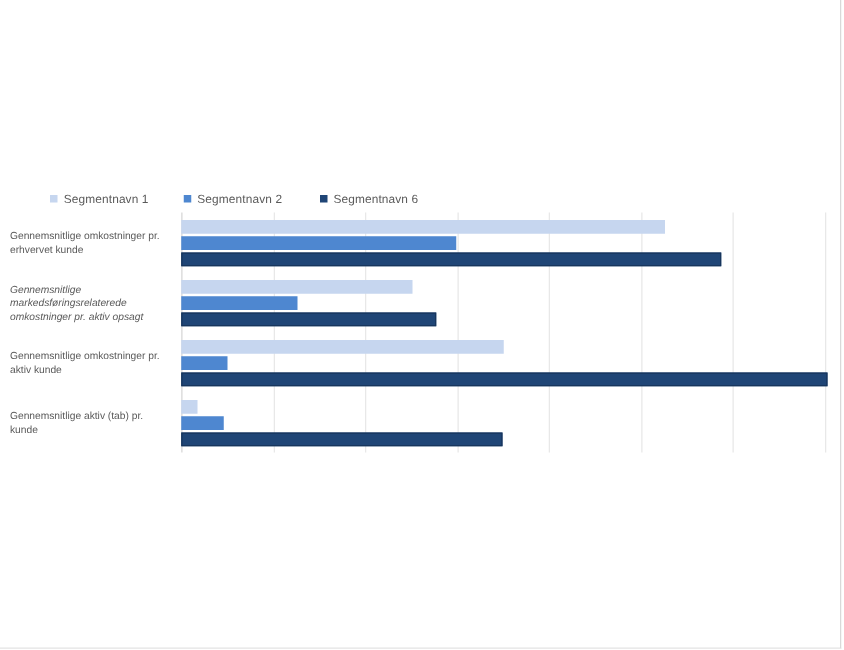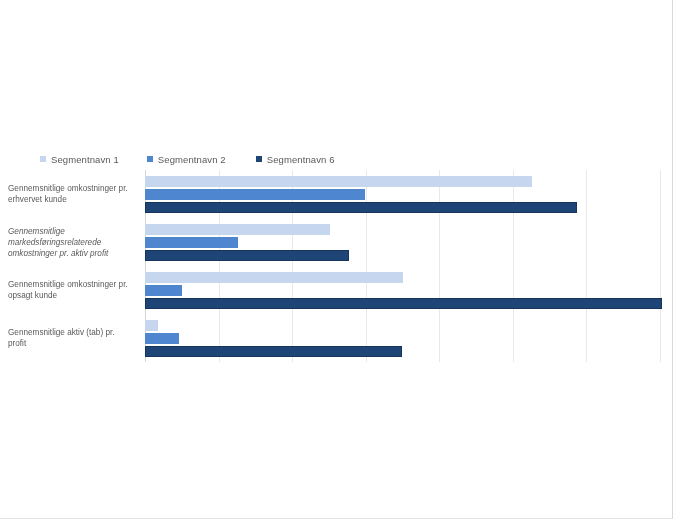--- a/index.html
+++ b/index.html
@@ -127,29 +127,29 @@
     </div>
 
   <div id="cat-labels">
       <div class="cat-label" style="top: 13px;">
         <div>Gennemsnitlige omkostninger pr.</div>
         <div>erhvervet kunde</div>
       </div>
       <div class="cat-label" style="top: 55.5px; font-style: italic;">
         <div>Gennemsnitlige</div>
         <div>markedsføringsrelaterede</div>
-        <div>omkostninger pr. aktiv profit</div>
+        <div>omkostninger pr. aktiv opsagt</div>
       </div>
       <div class="cat-label" style="top: 109px;">
         <div>Gennemsnitlige omkostninger pr.</div>
-        <div>opsagt kunde</div>
+        <div>aktiv kunde</div>
       </div>
       <div class="cat-label" style="top: 157px;">
         <div>Gennemsnitlige aktiv (tab) pr.</div>
-        <div>profit</div>
+        <div>kunde</div>
       </div>
     </div>
 
   <div id="plot">
       <div class="gridline axis-line" style="left: 0px;"></div>
       <div class="gridline" style="left: 74px;"></div>
       <div class="gridline" style="left: 147px;"></div>
       <div class="gridline" style="left: 221px;"></div>
       <div class="gridline" style="left: 294px;"></div>
       <div class="gridline" style="left: 368px;"></div>

